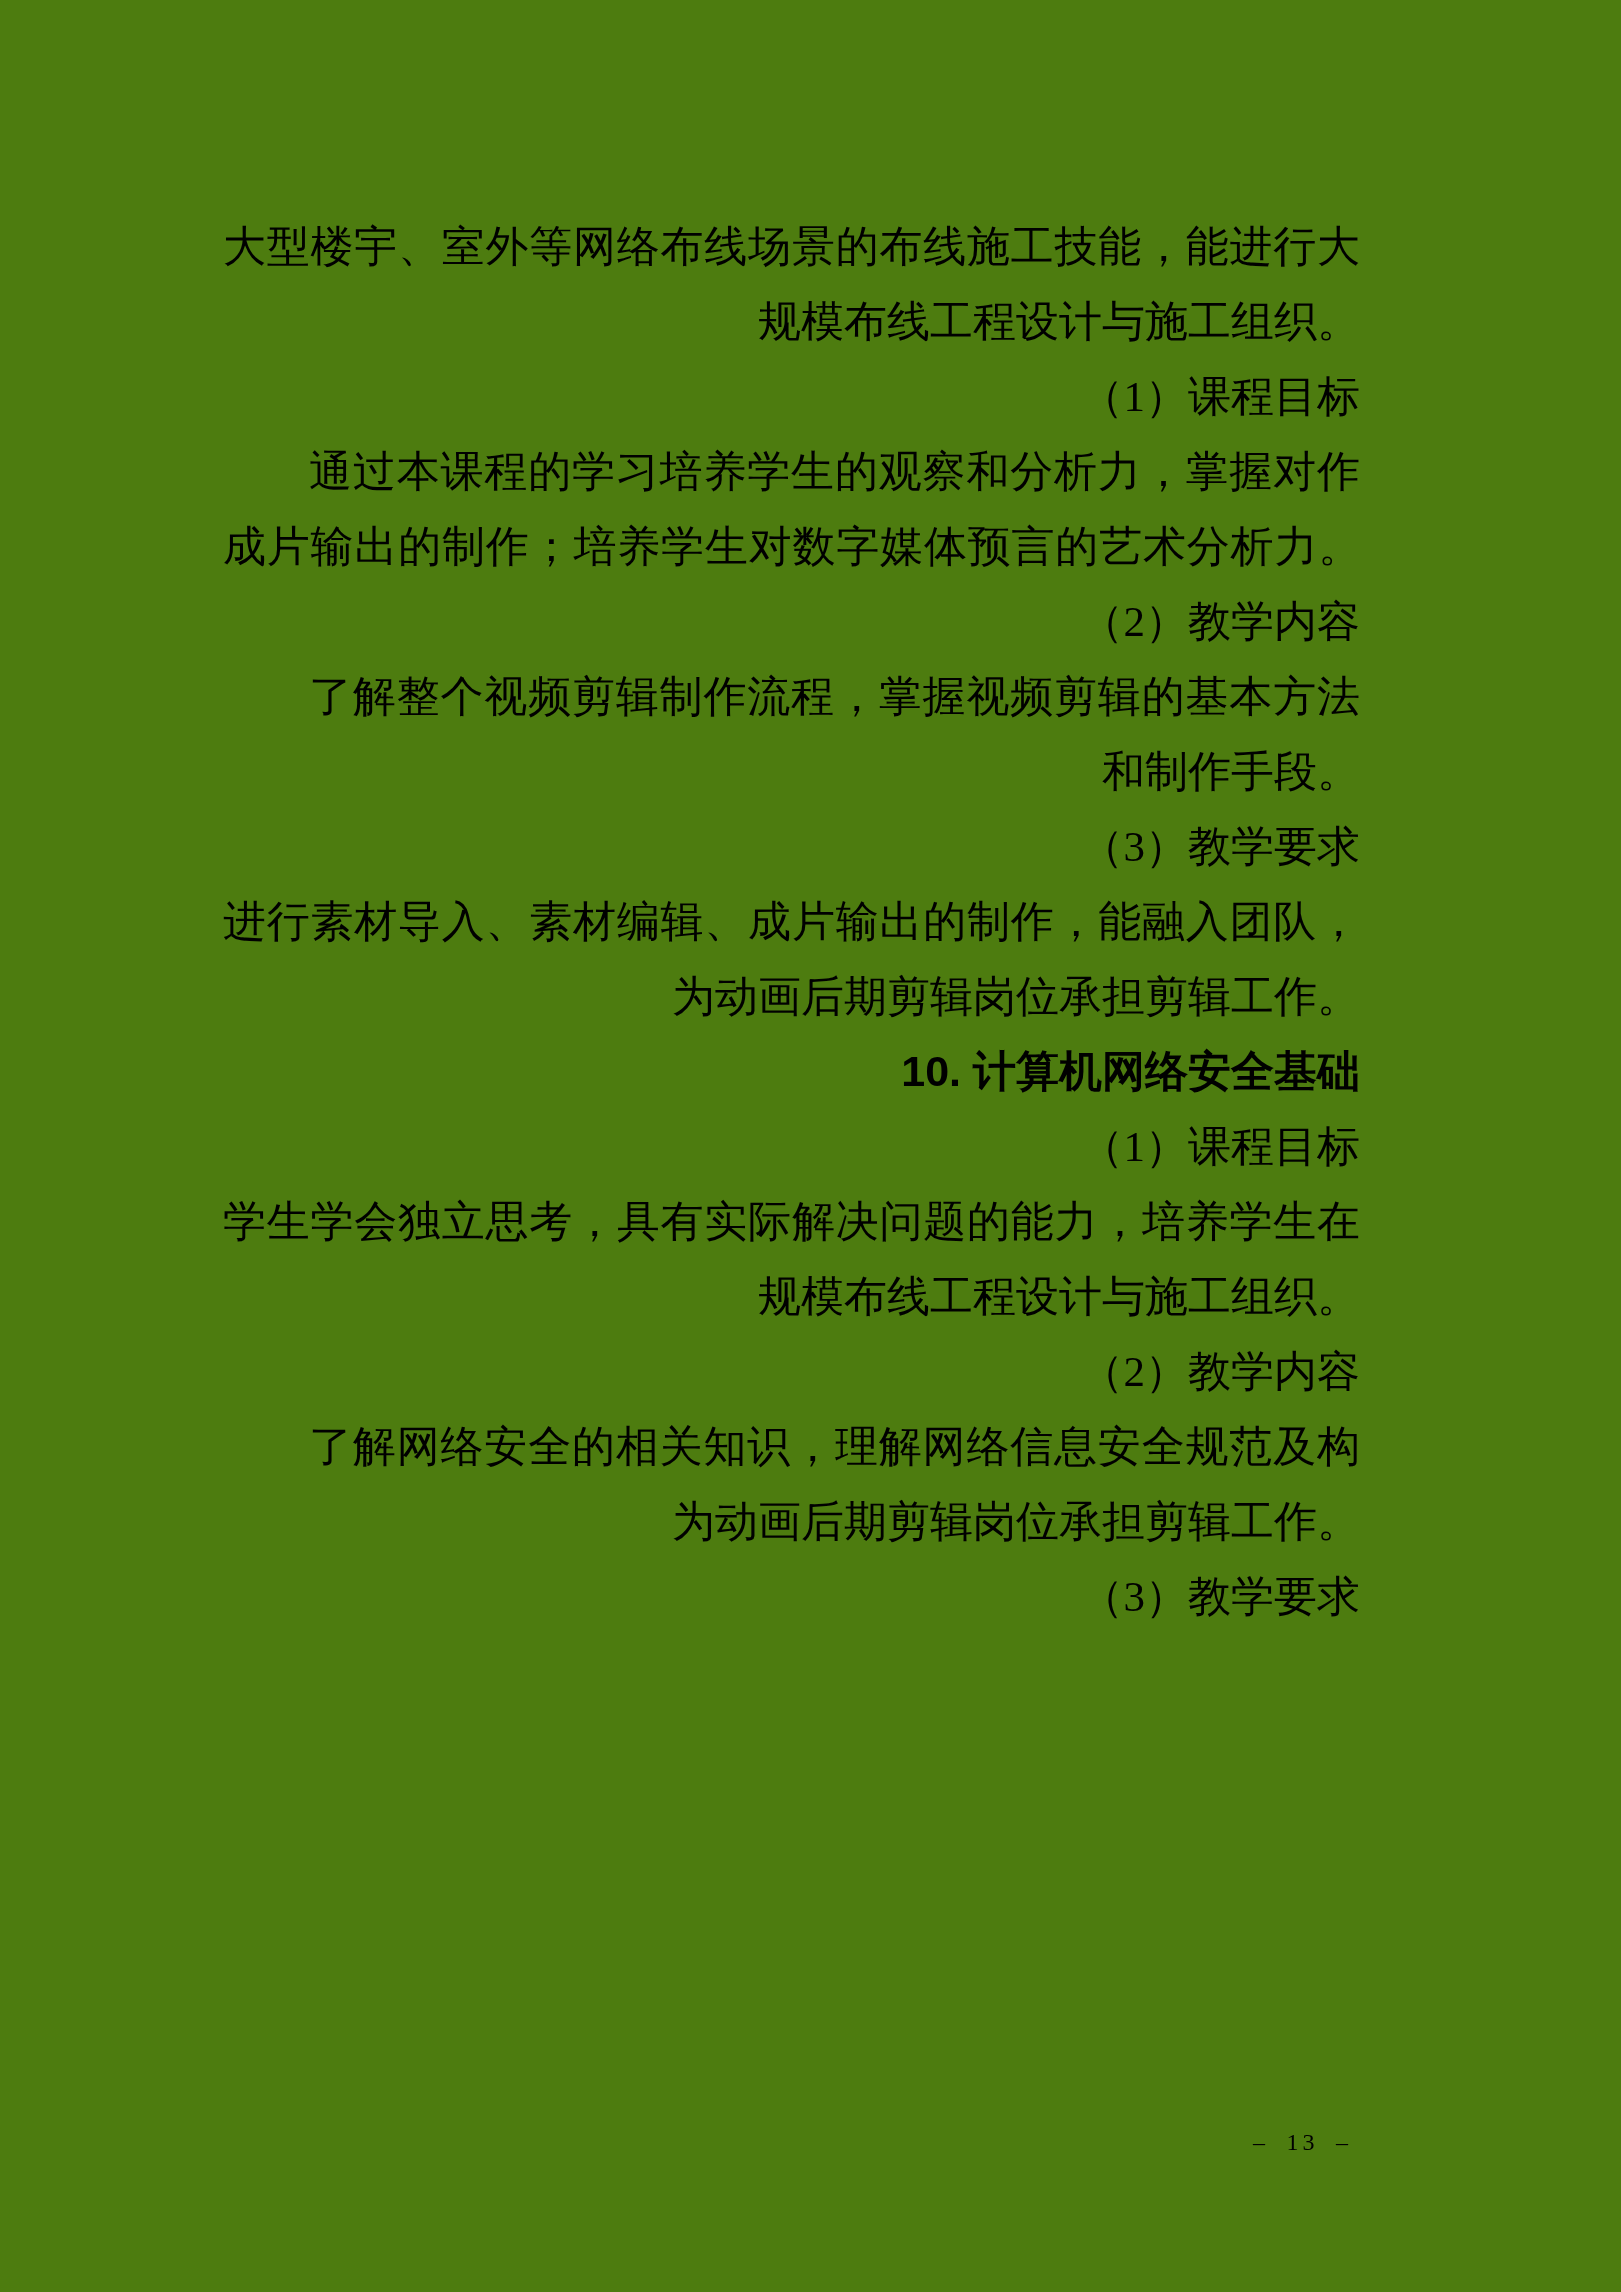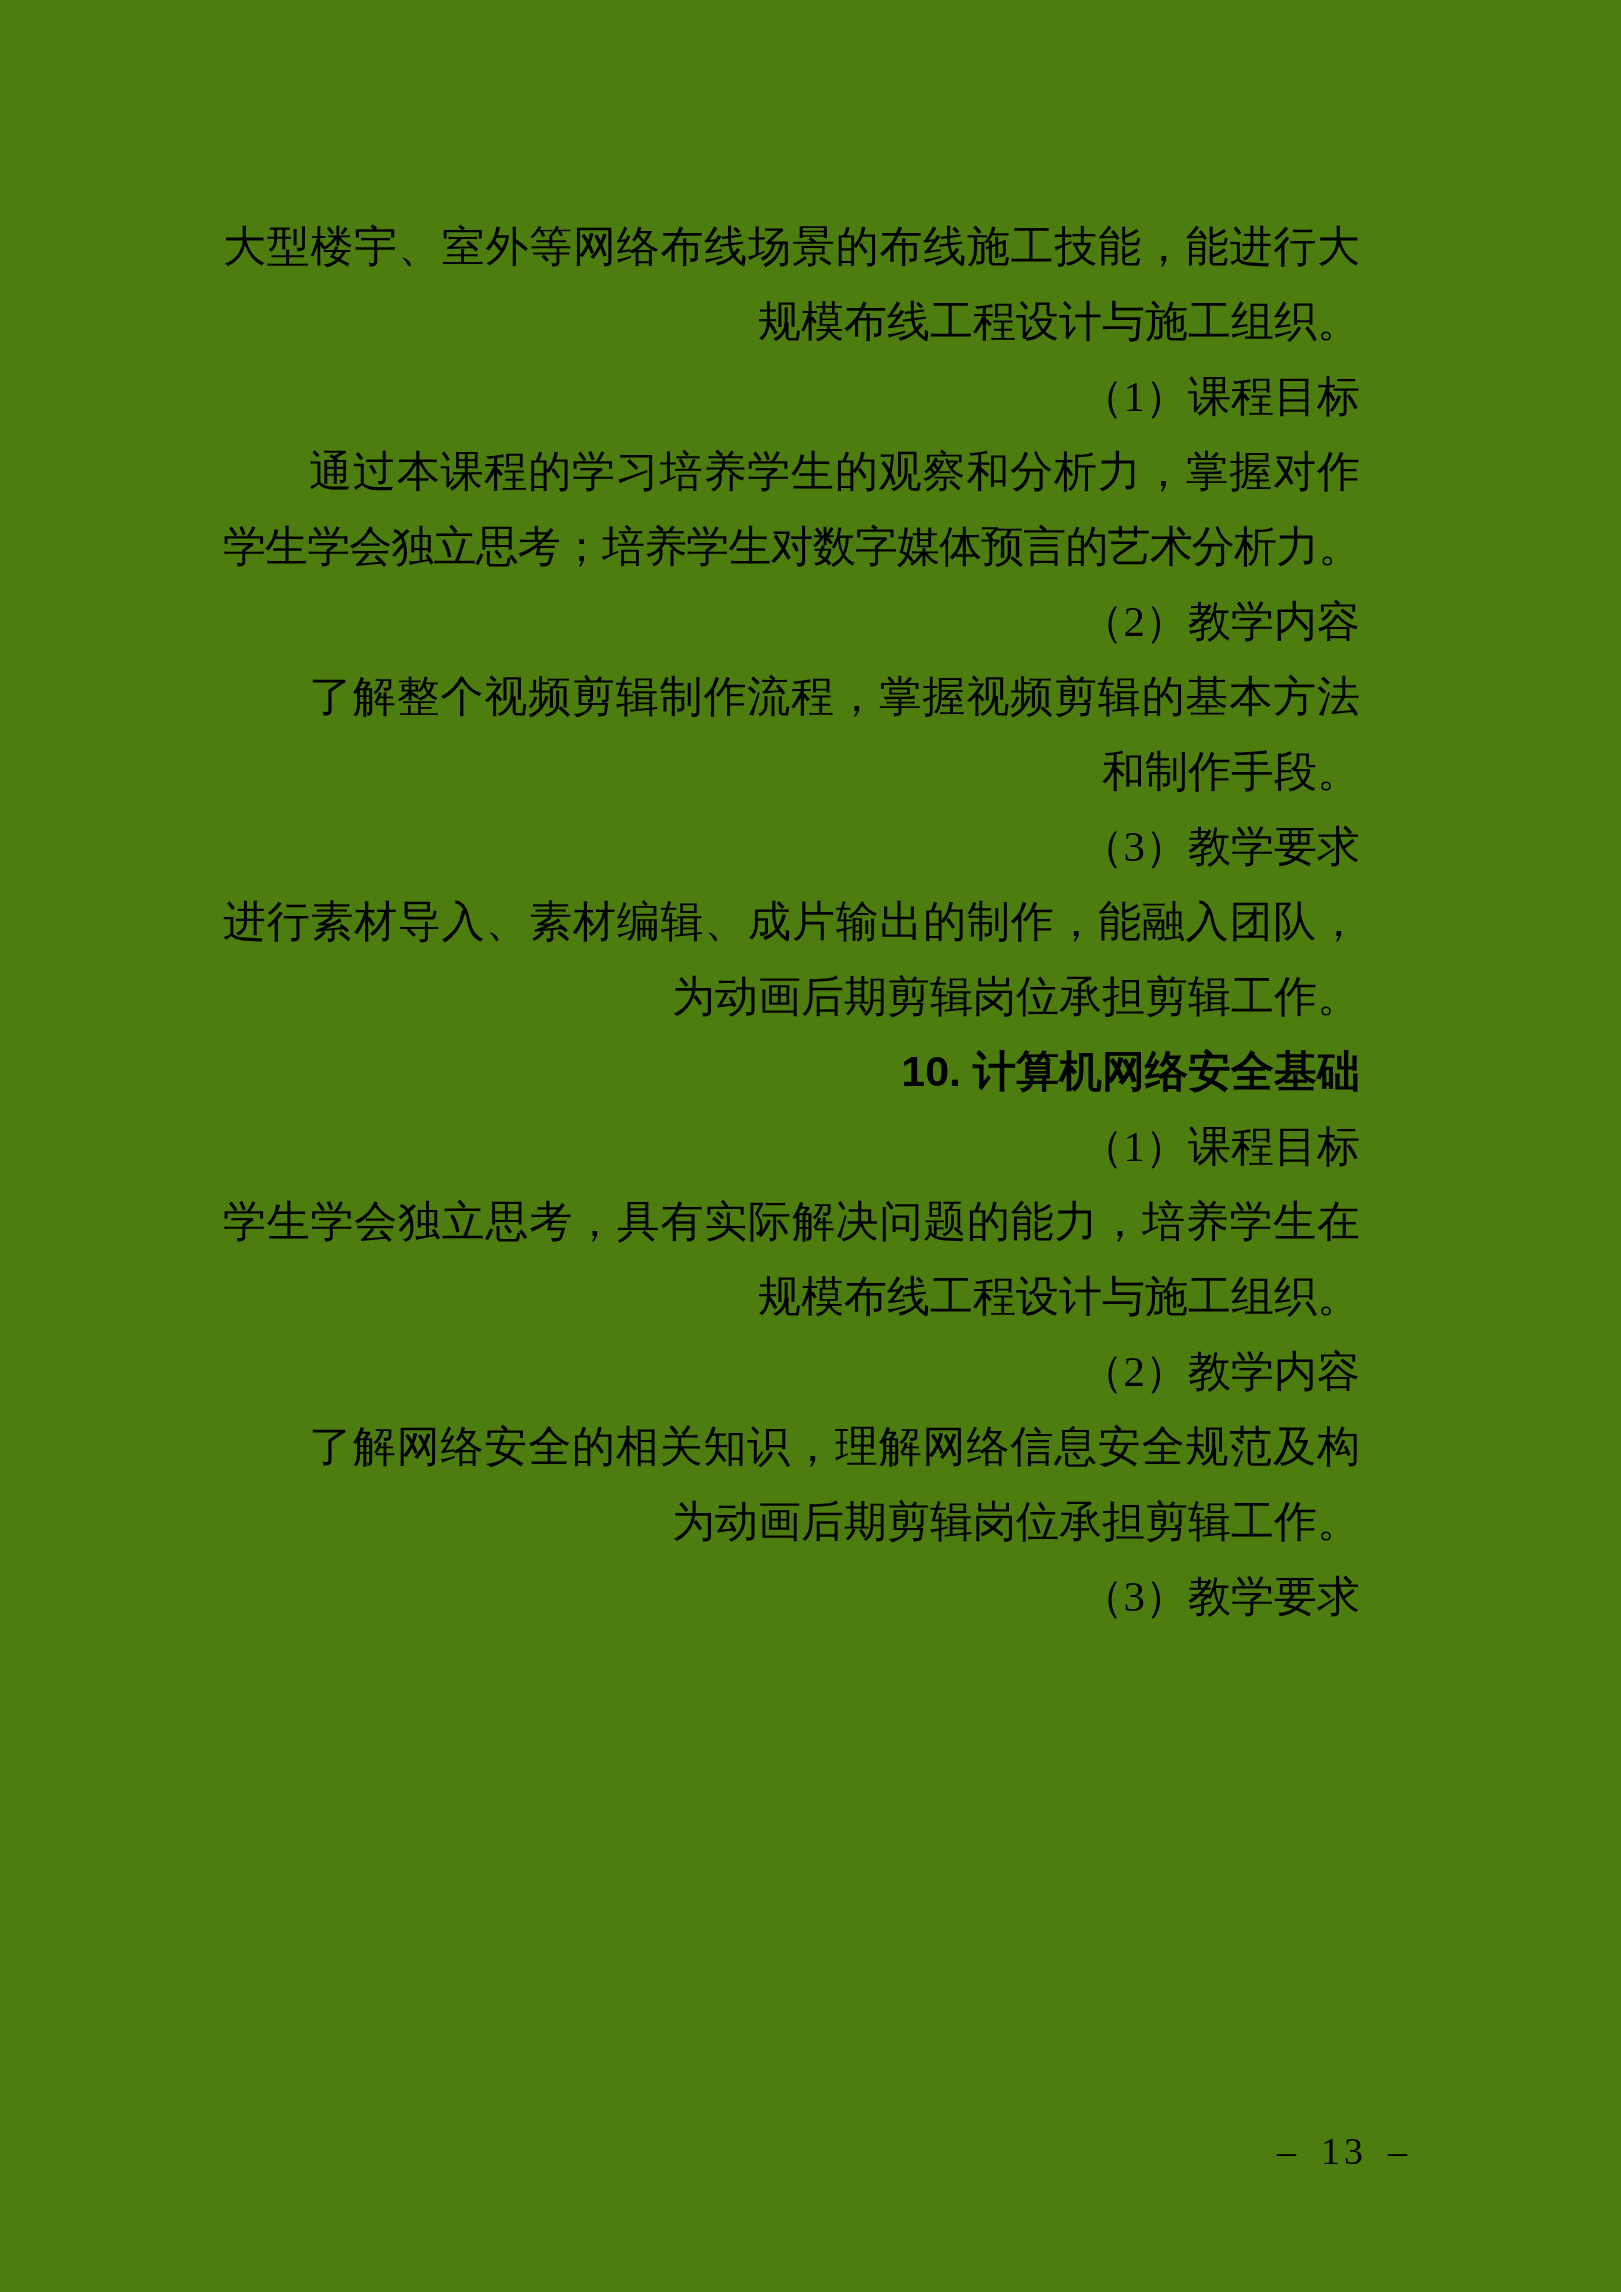--- a/index.html
+++ b/index.html
@@ -42,37 +42,36 @@
   }
   .heading {
     font-weight: bold;
     font-family: "Liberation Sans", "DejaVu Sans", sans-serif;
   }
   .page-number {
     position: absolute;
     top: 2129px;
     left: 1253px;
     font-family: "Liberation Serif", "DejaVu Serif", serif;
-    font-size: 38px;
+    font-size: 24px;
     letter-spacing: 3.9px;
     word-spacing: 7.8px;
     color: #000000;
-    margin-left: 24px;
   }
 </style>
 </head>
 <body>
 
 <div class="page">
   <div class="textblock">
     <div class="line full">大型楼宇、室外等网络布线场景的布线施工技能，能进行大</div>
     <div class="line">规模布线工程设计与施工组织。</div>
     <div class="line indent">（1）课程目标</div>
     <div class="line indent full">通过本课程的学习培养学生的观察和分析力，掌握对作</div>
-    <div class="line full tight">学生学会独立思考；培养学生对数字媒体预言的艺术分析力。</div>
+    <div class="line full tight">成片输出的制作；培养学生对数字媒体预言的艺术分析力。</div>
     <div class="line indent">（2）教学内容</div>
     <div class="line indent full">了解整个视频剪辑制作流程，掌握视频剪辑的基本方法</div>
     <div class="line">和制作手段。</div>
     <div class="line indent">（3）教学要求</div>
     <div class="line full">进行素材导入、素材编辑、成片输出的制作，能融入团队，</div>
     <div class="line">为动画后期剪辑岗位承担剪辑工作。</div>
     <div class="line indent heading">10. 计算机网络安全基础</div>
     <div class="line indent">（1）课程目标</div>
     <div class="line full">学生学会独立思考，具有实际解决问题的能力，培养学生在</div>
     <div class="line">规模布线工程设计与施工组织。</div>

